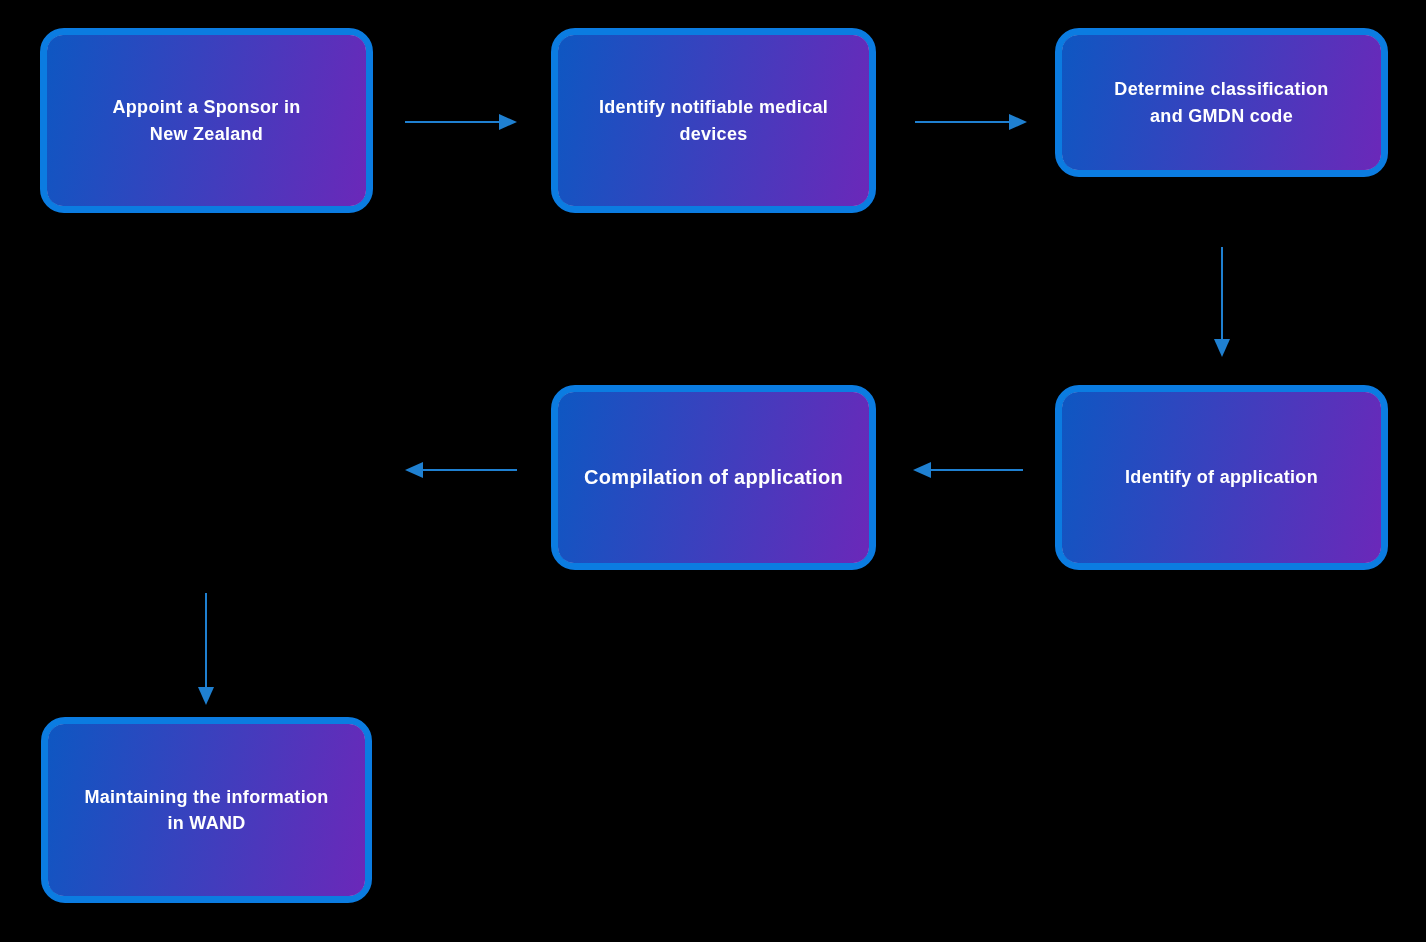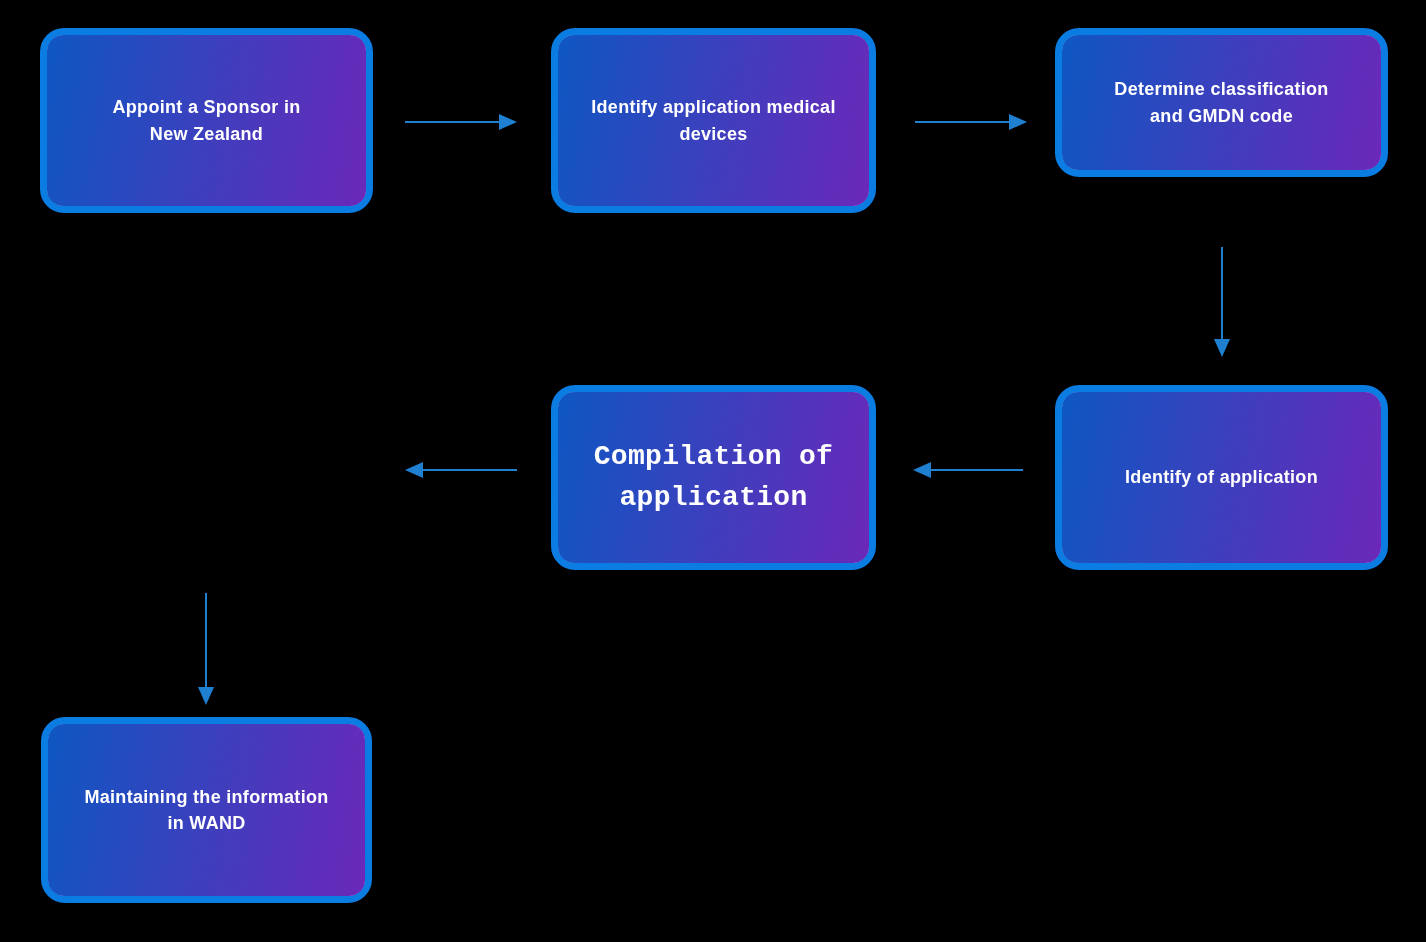--- a/index.html
+++ b/index.html
@@ -38,21 +38,21 @@
   }
   .node-label {
     color: var(--color-text);
     font-weight: 700;
     font-size: 18px;
     line-height: 1.45;
     letter-spacing: 0.3px;
     white-space: pre-line;
     padding: 0 14px;
   }
-  .node.large .node-label { font-size: 28px; font-family: Liberation Mono, monospace; }
+  .node.large .node-label { font-size: 20px; }
   .arrow { position: absolute; display: flex; }
   .arrow-right, .arrow-left { align-items: center; height: 16px; }
   .arrow-left { flex-direction: row-reverse; }
   .arrow-down { flex-direction: column; align-items: center; width: 16px; }
   .arrow-line-h { flex: 1; height: 2px; background: var(--color-arrow); }
   .arrow-line-v { flex: 1; width: 2px; background: var(--color-arrow); }
   .head-right {
     width: 0; height: 0;
     border-top: 8px solid transparent;
     border-bottom: 8px solid transparent;
@@ -78,21 +78,21 @@
 
   <div class="node" style="left:40px; top:28px; width:333px; height:185px;">
     <div class="node-inner">
       <span class="node-label">Appoint a Sponsor in
 New Zealand</span>
     </div>
   </div>
 
   <div class="node" style="left:551px; top:28px; width:325px; height:185px;">
     <div class="node-inner">
-      <span class="node-label">Identify application medical
+      <span class="node-label">Identify notifiable medical
 devices</span>
     </div>
   </div>
 
   <div class="node" style="left:1055px; top:28px; width:333px; height:149px;justify-content:center;">
     <div class="node-inner">
       <span class="node-label">Determine classification
 and GMDN code</span>
     </div>
   </div>

